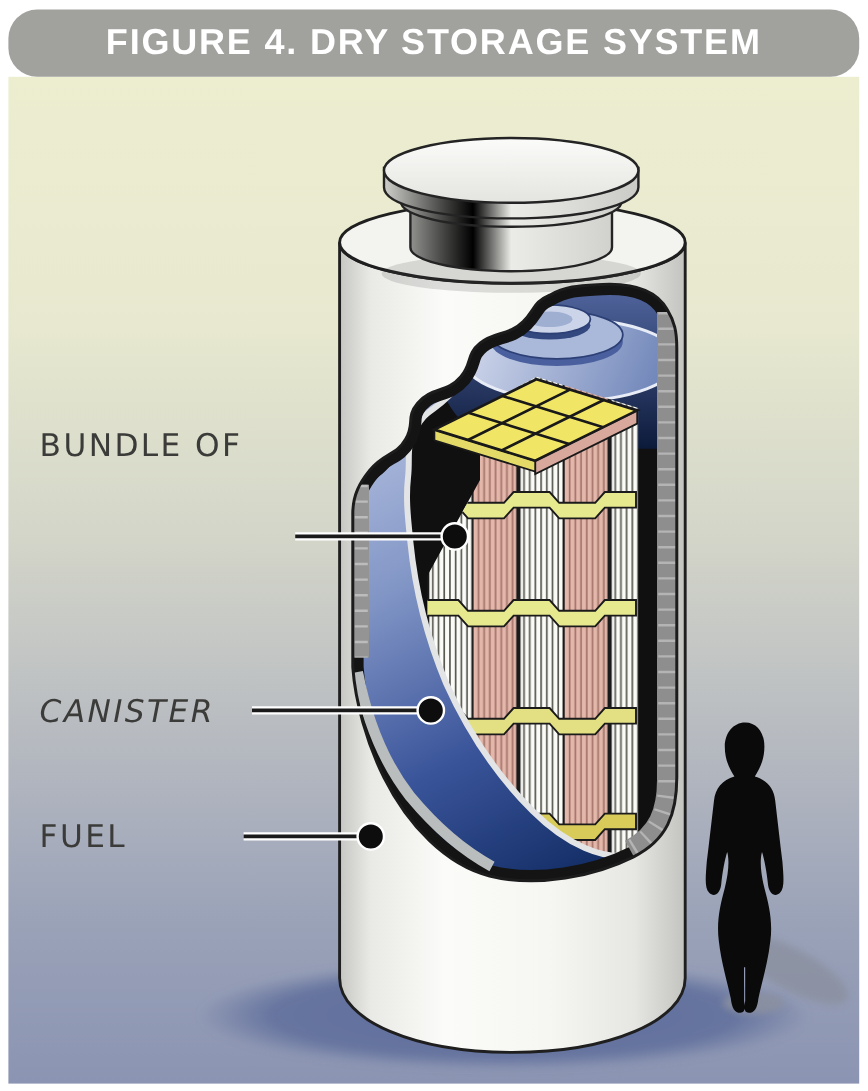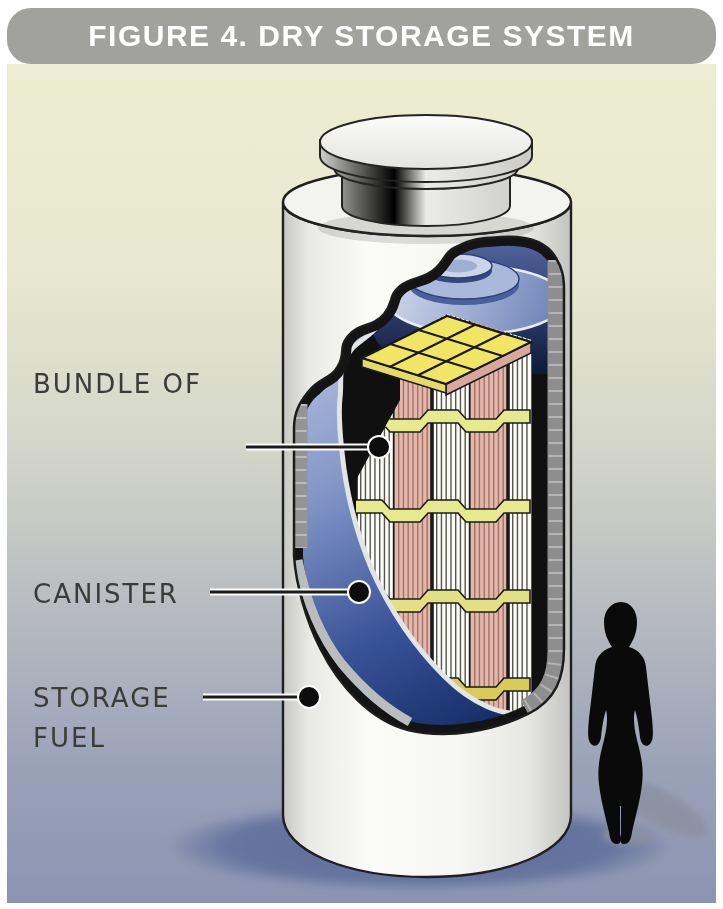--- a/index.html
+++ b/index.html
@@ -13,22 +13,22 @@
   }
   .titlebar span{
     color:#ffffff;font-size:30px;font-weight:bold;letter-spacing:1.5px;
     font-family:"Liberation Sans",sans-serif;
   }
   svg.art{position:absolute;left:0;top:0;}
   .lbl{
     position:absolute;color:#3b3b39;font-family:"DejaVu Sans","Liberation Sans",sans-serif;
     font-size:26px;letter-spacing:2px;line-height:40px;white-space:nowrap;
   }
-  #lbl-bundle{left:33px;top:352px;margin-top:12px;}
-  #lbl-canister{left:33px;top:574px;}
+  #lbl-bundle{left:33px;top:352px;}
+  #lbl-canister{left:33px;top:574px;font-style:italic;}
   #lbl-cask{left:33px;top:678px;}
 </style>
 </head>
 <body>
 
 <div class="stage">
 
   <svg class="art" width="723" height="909" viewBox="0 0 723 909">
     <defs>
       <linearGradient id="bgGrad" x1="0" y1="64" x2="0" y2="903" gradientUnits="userSpaceOnUse">
@@ -240,17 +240,16 @@
     <span>FIGURE 4. DRY STORAGE SYSTEM</span>
   </div>
 
   <div class="lbl" id="lbl-bundle">
     <div>BUNDLE OF</div>
   </div>
   <div class="lbl" id="lbl-canister">
     <div>CANISTER</div>
   </div>
   <div class="lbl" id="lbl-cask">
-    <div>STORAGE</div>
     <div>FUEL</div>
   </div>
 
 </div>
 
 </body></html>

